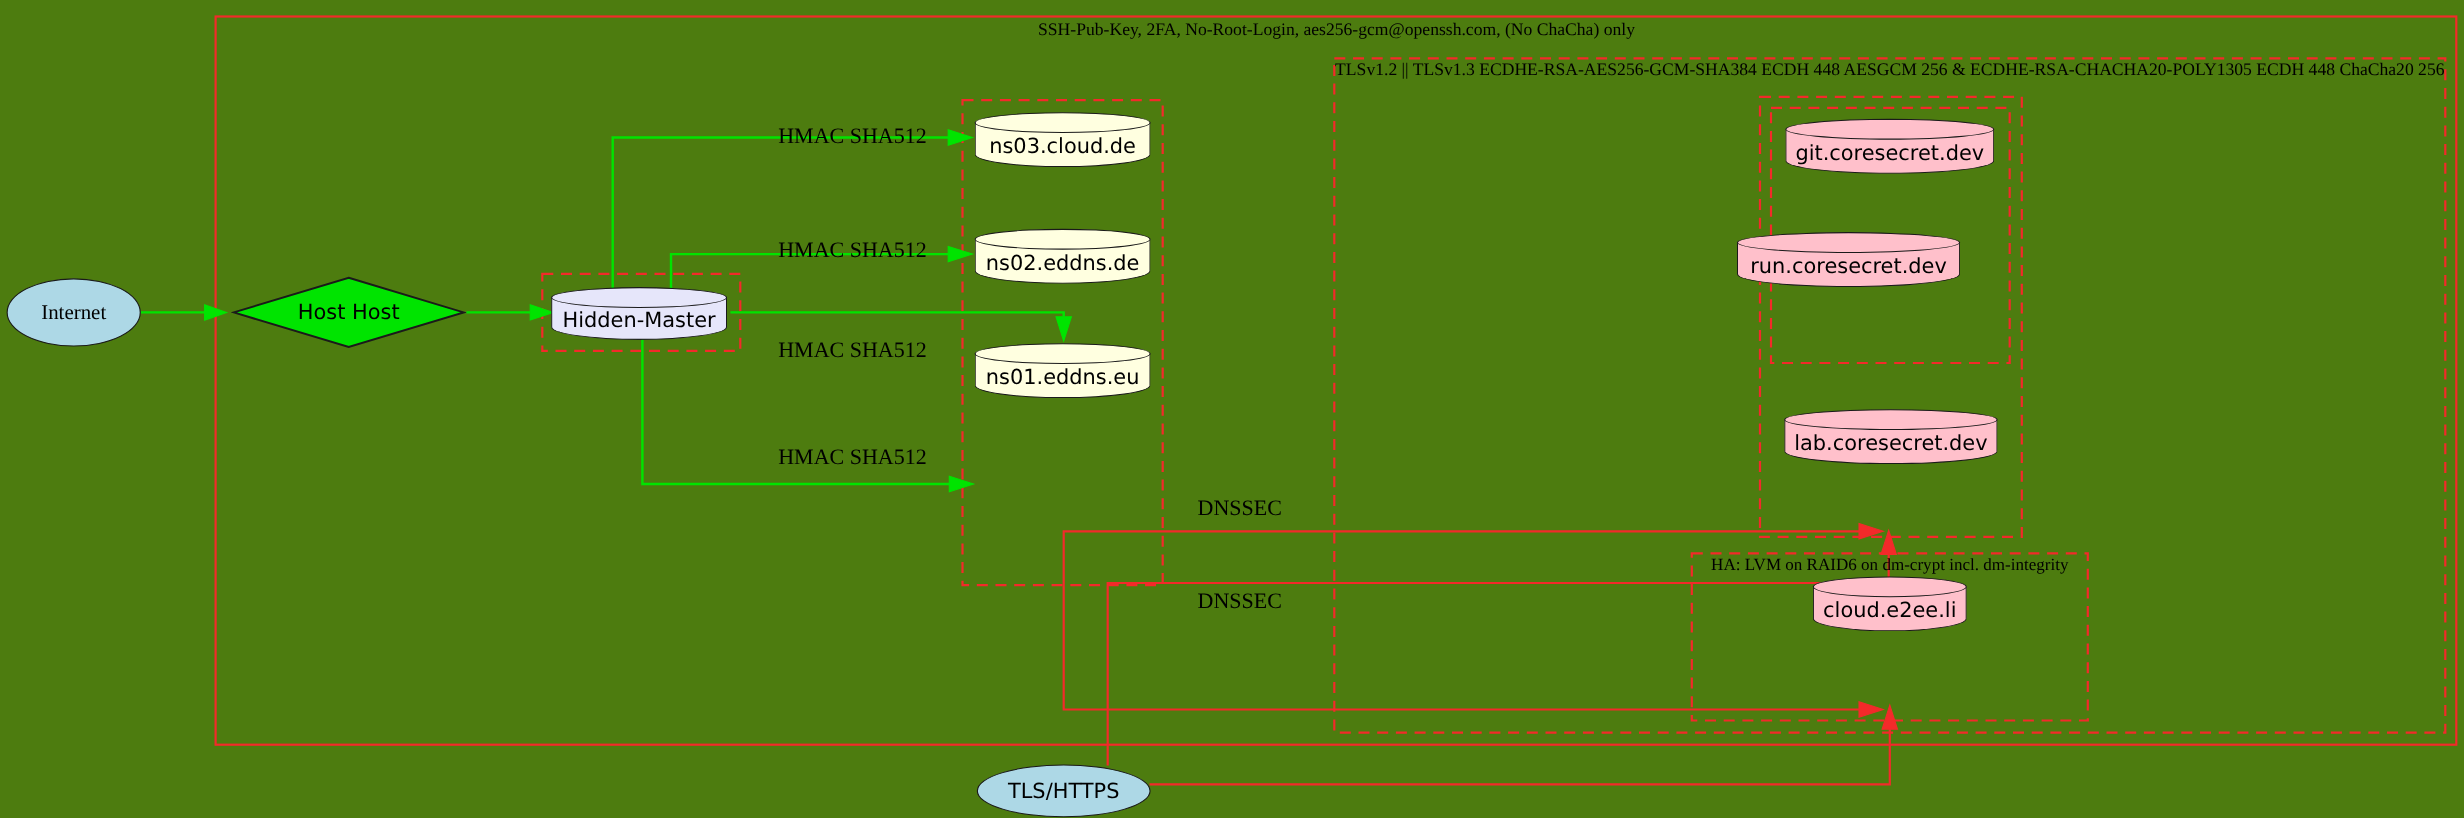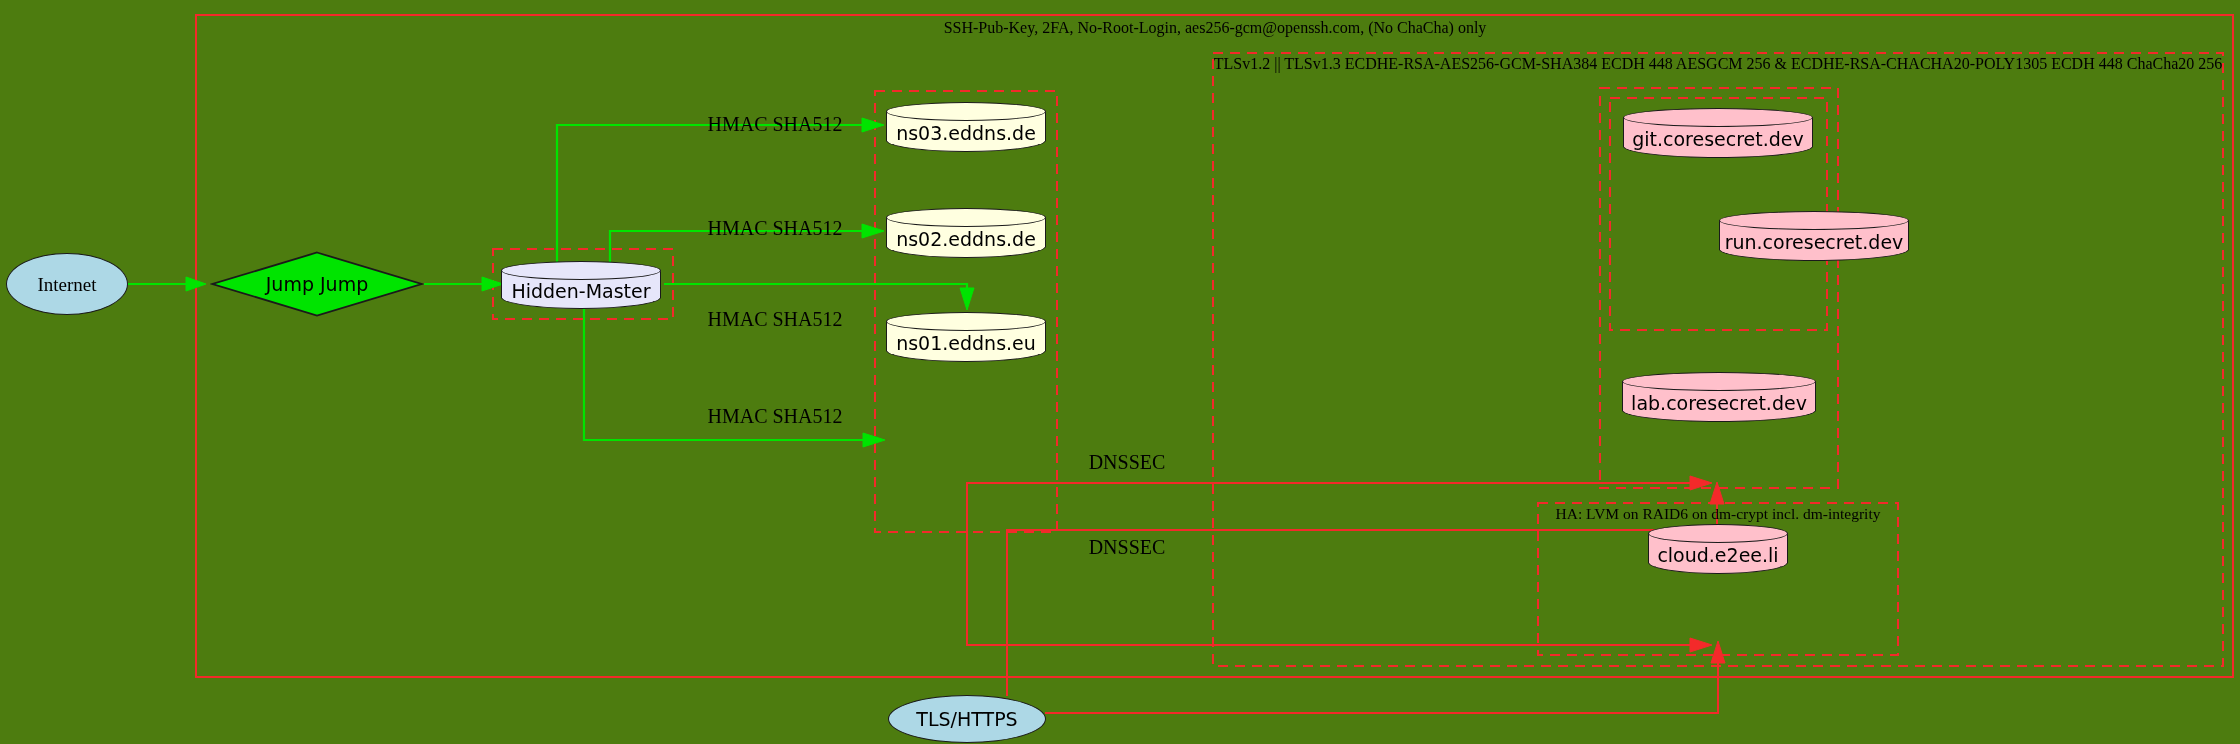--- a/index.html
+++ b/index.html
@@ -82,41 +82,41 @@
   <div class="elabel" style="left:1127px;top:547px;">DNSSEC</div>
 
   <div class="ellipse" style="left: 6px; top: 253px; width: 122px; height: 62px; font-family: Liberation Serif, serif; --fill: #add8e6;">
     <span class="nlabel">Internet</span>
   </div>
 
   <div class="node diamond" style="left:210px;top:251px;width:214px;height:66px;">
     <svg width="214" height="66" viewBox="0 0 214 66">
       <polygon points="107,1.5 211.5,33 107,64.5 2.5,33" style="fill:var(--green);stroke:var(--stroke);stroke-width:1.8;"></polygon>
     </svg>
-    <span class="nlabel">Jump Jump</span>
+    <span class="nlabel">Host Host</span>
   </div>
 
   <div class="cyl" style="left: 501px; top: 261px; width: 160px; height: 48px; --fill: #e6e6fa;">
     <span class="nlabel">Hidden-Master</span>
   </div>
 
   <div class="cyl" style="left: 886px; top: 102px; width: 160px; height: 50px; --fill: #ffffe0;">
-    <span class="nlabel">ns03.eddns.de</span>
+    <span class="nlabel">ns03.cloud.de</span>
   </div>
   <div class="cyl" style="left: 886px; top: 208px; width: 160px; height: 50px; --fill: #ffffe0;">
     <span class="nlabel">ns02.eddns.de</span>
   </div>
   <div class="cyl" style="left: 886px; top: 312px; width: 160px; height: 50px; --fill: #ffffe0;">
     <span class="nlabel">ns01.eddns.eu</span>
   </div>
 
   <div class="cyl" style="left: 1623px; top: 108px; width: 190px; height: 50px; --fill: #ffc0cb;">
     <span class="nlabel">git.coresecret.dev</span>
   </div>
-  <div class="cyl" style="left: 1719px; top: 211px; width: 190px; height: 50px; --fill: #ffc0cb;">
+  <div class="cyl" style="left: 1579px; top: 211px; width: 190px; height: 50px; padding-left: 13px; --fill: #ffc0cb;">
     <span class="nlabel">run.coresecret.dev</span>
   </div>
   <div class="cyl" style="left: 1622px; top: 372px; width: 194px; height: 50px; --fill: #ffc0cb;">
     <span class="nlabel">lab.coresecret.dev</span>
   </div>
   <div class="cyl" style="left: 1648px; top: 524px; width: 140px; height: 50px; --fill: #ffc0cb;">
     <span class="nlabel">cloud.e2ee.li</span>
   </div>
 
   <div class="ellipse" style="left: 888px; top: 695px; width: 158px; height: 48px; --fill: #add8e6;">

